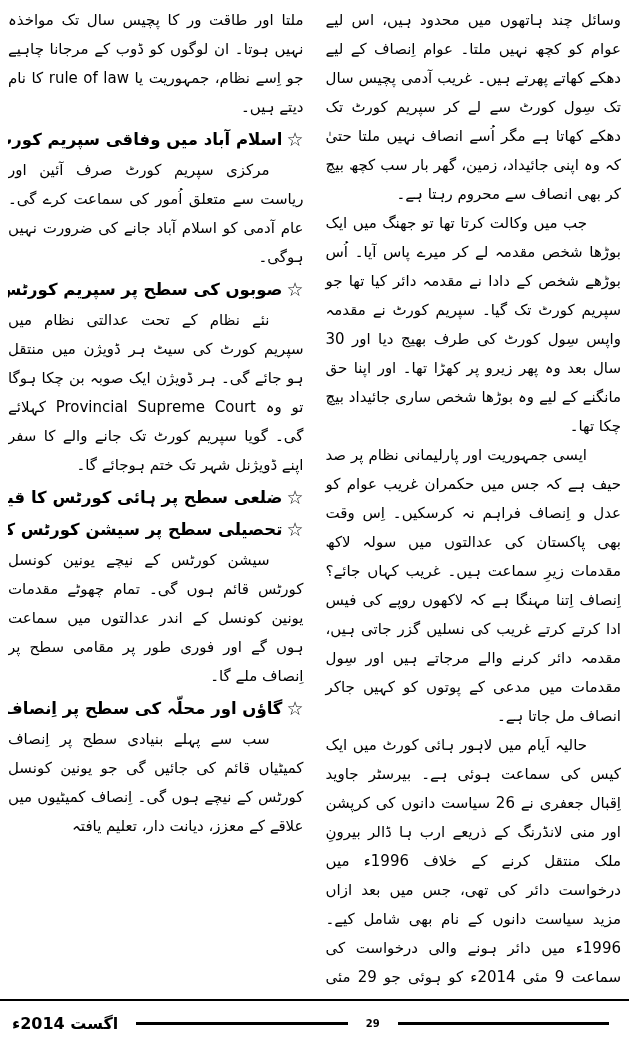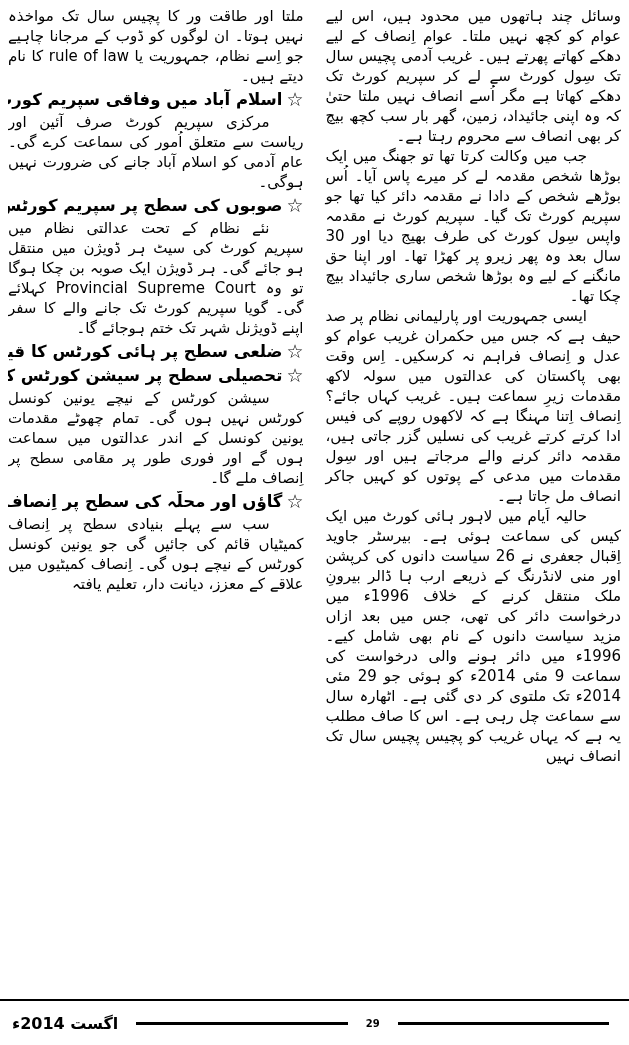--- a/index.html
+++ b/index.html
@@ -25,21 +25,21 @@
     direction: rtl;
     display: flex;
     gap: 22px;
     overflow: hidden;
   }
   .column {
     flex: 1 1 0;
     min-width: 0;
     text-align: justify;
     font-size: 15px;
-    line-height: 20px;
+    line-height: 29px;
     direction: rtl;
   }
   .para {
     margin: 0;
   }
   .para.indent {
     text-indent: 34px;
   }
   .heading {
     margin: 3px 0 2px 0;
@@ -115,21 +115,21 @@
       <h3 class="heading"><span class="star">☆</span><span>اسلام آباد میں وفاقی سپریم کورٹ کا قیام</span></h3>
       <p class="para indent">مرکزی سپریم کورٹ صرف آئین اور ریاست سے متعلق اُمور کی سماعت کرے گی۔ عام آدمی کو اسلام آباد جانے کی ضرورت نہیں ہوگی۔</p>
 
       <h3 class="heading"><span class="star">☆</span><span>صوبوں کی سطح پر سپریم کورٹس کا قیام</span></h3>
       <p class="para indent">نئے نظام کے تحت عدالتی نظام میں سپریم کورٹ کی سیٹ ہر ڈویژن میں منتقل ہو جائے گی۔ ہر ڈویژن ایک صوبہ بن چکا ہوگا تو وہ Provincial Supreme Court کہلائے گی۔ گویا سپریم کورٹ تک جانے والے کا سفر اپنے ڈویژنل شہر تک ختم ہوجائے گا۔</p>
 
       <h3 class="heading"><span class="star">☆</span><span>ضلعی سطح پر ہائی کورٹس کا قیام</span></h3>
 
       <h3 class="heading"><span class="star">☆</span><span>تحصیلی سطح پر سیشن کورٹس کا قیام</span></h3>
 
-      <p class="para indent">سیشن کورٹس کے نیچے یونین کونسل کورٹس نہیں ہوں گی۔ تمام چھوٹے مقدمات یونین کونسل کے اندر عدالتوں میں سماعت ہوں گے اور فوری طور پر مقامی سطح پر اِنصاف ملے گا۔</p>
+      <p class="para indent">سیشن کورٹس کے نیچے یونین کونسل کورٹس قائم ہوں گی۔ تمام چھوٹے مقدمات یونین کونسل کے اندر عدالتوں میں سماعت ہوں گے اور فوری طور پر مقامی سطح پر اِنصاف ملے گا۔</p>
 
       <h3 class="heading"><span class="star">☆</span><span>گاؤں اور محلّہ کی سطح پر اِنصاف کمیٹیوں کا قیام</span></h3>
       <p class="para indent">سب سے پہلے بنیادی سطح پر اِنصاف کمیٹیاں قائم کی جائیں گی جو یونین کونسل کورٹس کے نیچے ہوں گی۔ اِنصاف کمیٹیوں میں علاقے کے معزز، دیانت دار، تعلیم یافتہ</p>
     </div>
 
   </div>
 
   <hr class="footer-rule">
 
   <div class="footer">

